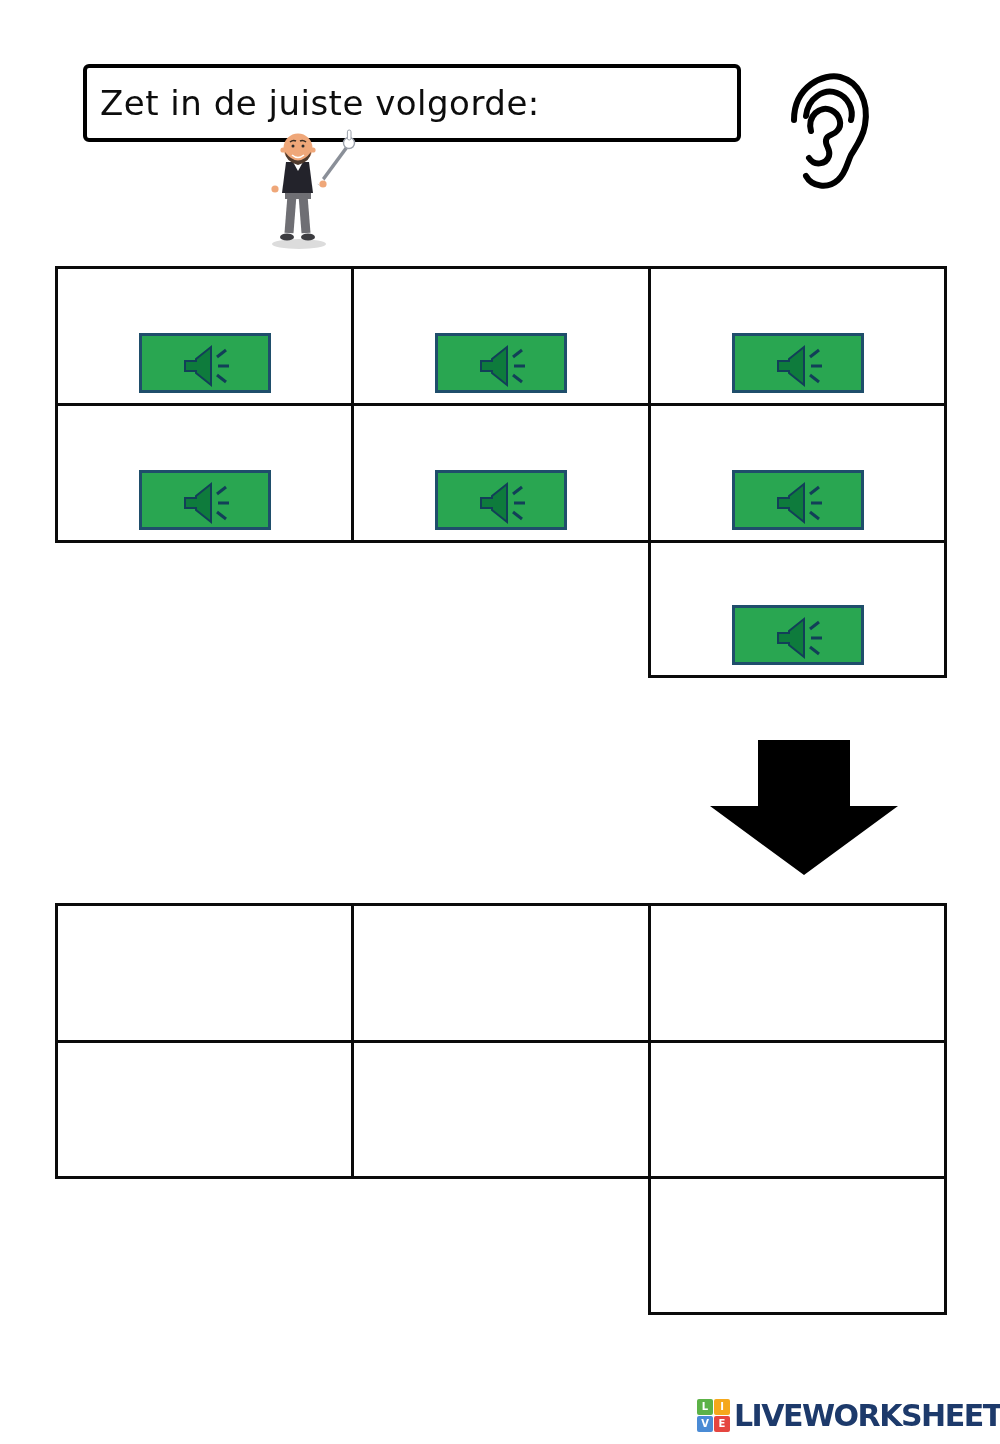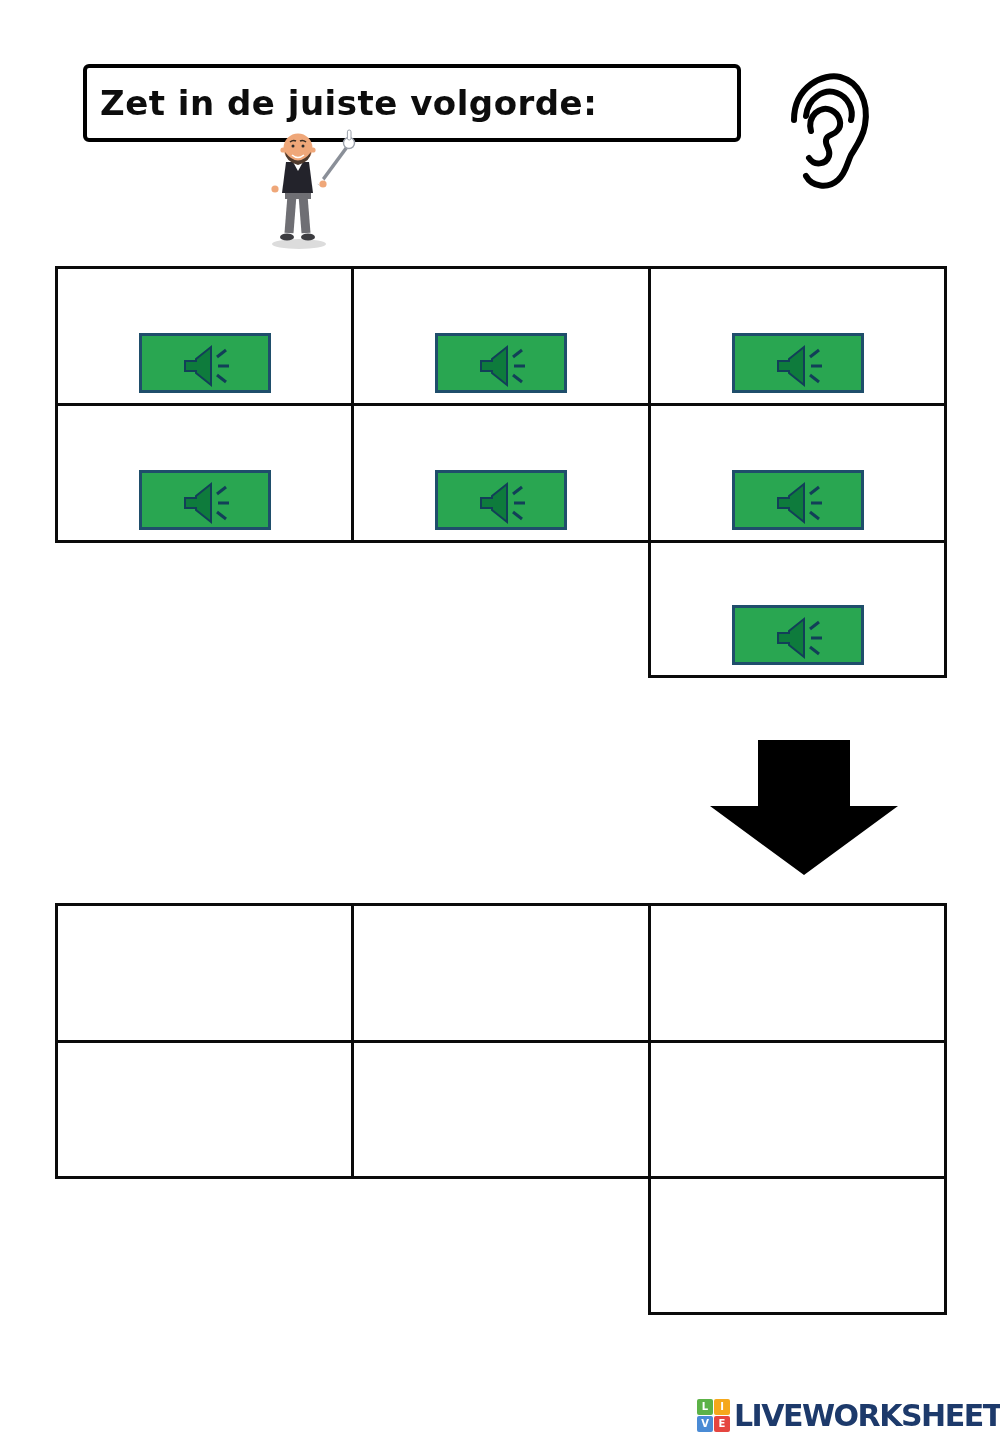--- a/index.html
+++ b/index.html
@@ -7,21 +7,21 @@
     position:relative;width:1000px;height:1444px;background:#ffffff;
     font-family:"DejaVu Sans","Liberation Sans",sans-serif;overflow:hidden;
   }
   
   .title-box{
     position:absolute;left:83px;top:64px;width:658px;height:78px;
     border:4px solid #000;border-radius:6px;box-sizing:border-box;
     display:flex;align-items:center;padding-left:13px;background:#fff;
   }
   .title-text{
-    font-size:34px;font-weight:bold;color:#0d0d0d;letter-spacing:0.5px;
+    font-size:34px;font-weight:normal;color:#0d0d0d;letter-spacing:0.5px;
     font-family:"DejaVu Sans","Liberation Sans",sans-serif;
   }
   
   .ear{position:absolute;left:780px;top:68px;width:94px;height:126px;}
   .teacher{position:absolute;left:255px;top:127px;width:120px;height:124px;}
   .big-arrow{position:absolute;left:710px;top:740px;width:188px;height:135px;}
   
   table.sheet{border-collapse:collapse;table-layout:fixed;position:absolute;left:55px;}
   table.sheet td{box-sizing:border-box;}
   td.cell{border:3px solid #0b0b0b;background:#fff;text-align:center;vertical-align:bottom;}

